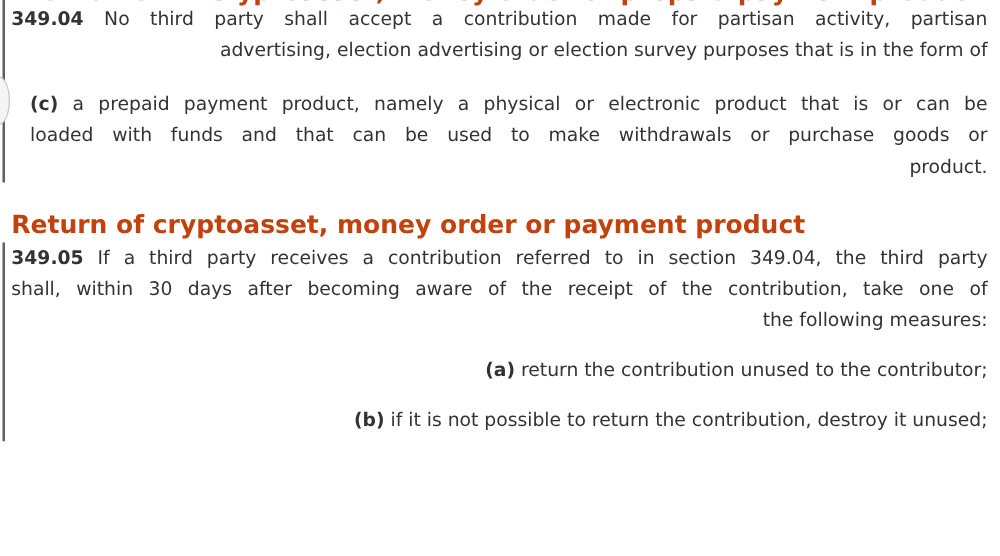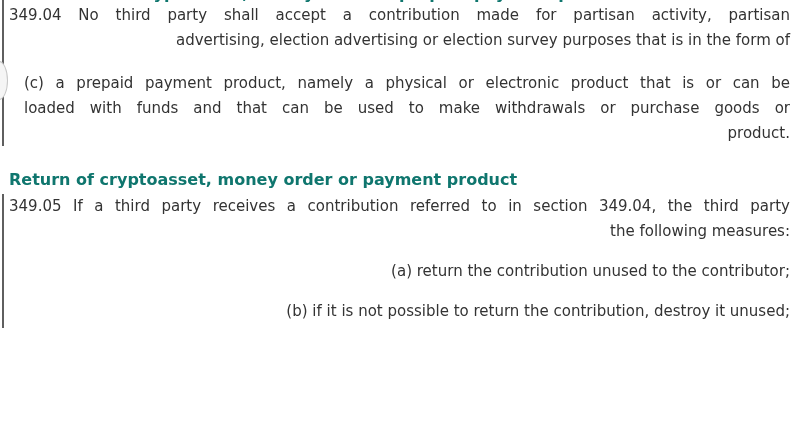--- a/index.html
+++ b/index.html
@@ -9,31 +9,31 @@
     background: #ffffff;
     font-family: "DejaVu Sans", "Liberation Sans", sans-serif;
   }
   .page {
     position: relative;
     width: 800px; height: 445px;
     font-size: 15px;
     line-height: 25px;
     color: #333333;
   }
-  .b { font-weight: normal; }
+  .b { font-weight: bold; }
   .line { text-align: right; }
   .j { text-align: justify; text-align-last: justify; }
 
   
   .note {
     margin: 21px 10px 0 9px;
-    font-size: 16px;
+    font-size: 20px;
     line-height: 25px;
     font-weight: bold;
-    color: #0f766e;
+    color: #c2410c;
     white-space: nowrap;
   }
   
   .cut {
     position: absolute;
     top: -19px; left: 9px;
     margin: 0;
   }
 
   
@@ -84,20 +84,21 @@
       <div class="line j">loaded with funds and that can be used to make withdrawals or purchase goods or</div>
       <div class="line">product.</div>
     </div>
   </div>
 
   <h2 class="note">Return of cryptoasset, money order or payment product</h2>
 
   <div class="amended amended2">
     <div class="sec">
       <div class="line j"><span class="b">349.05</span> <span>If a third party receives a contribution referred to in section 349.04, the third party</span></div>
+      <div class="line j">shall, within 30 days after becoming aware of the receipt of the contribution, take one of</div>
       <div class="line">the following measures:</div>
     </div>
 
     <div class="item mt15">
       <div class="line"><span class="b">(a)</span> <span>return the contribution unused to the contributor;</span></div>
     </div>
 
     <div class="item mt15">
       <div class="line"><span class="b">(b)</span> <span>if it is not possible to return the contribution, destroy it unused;</span></div>
     </div>

